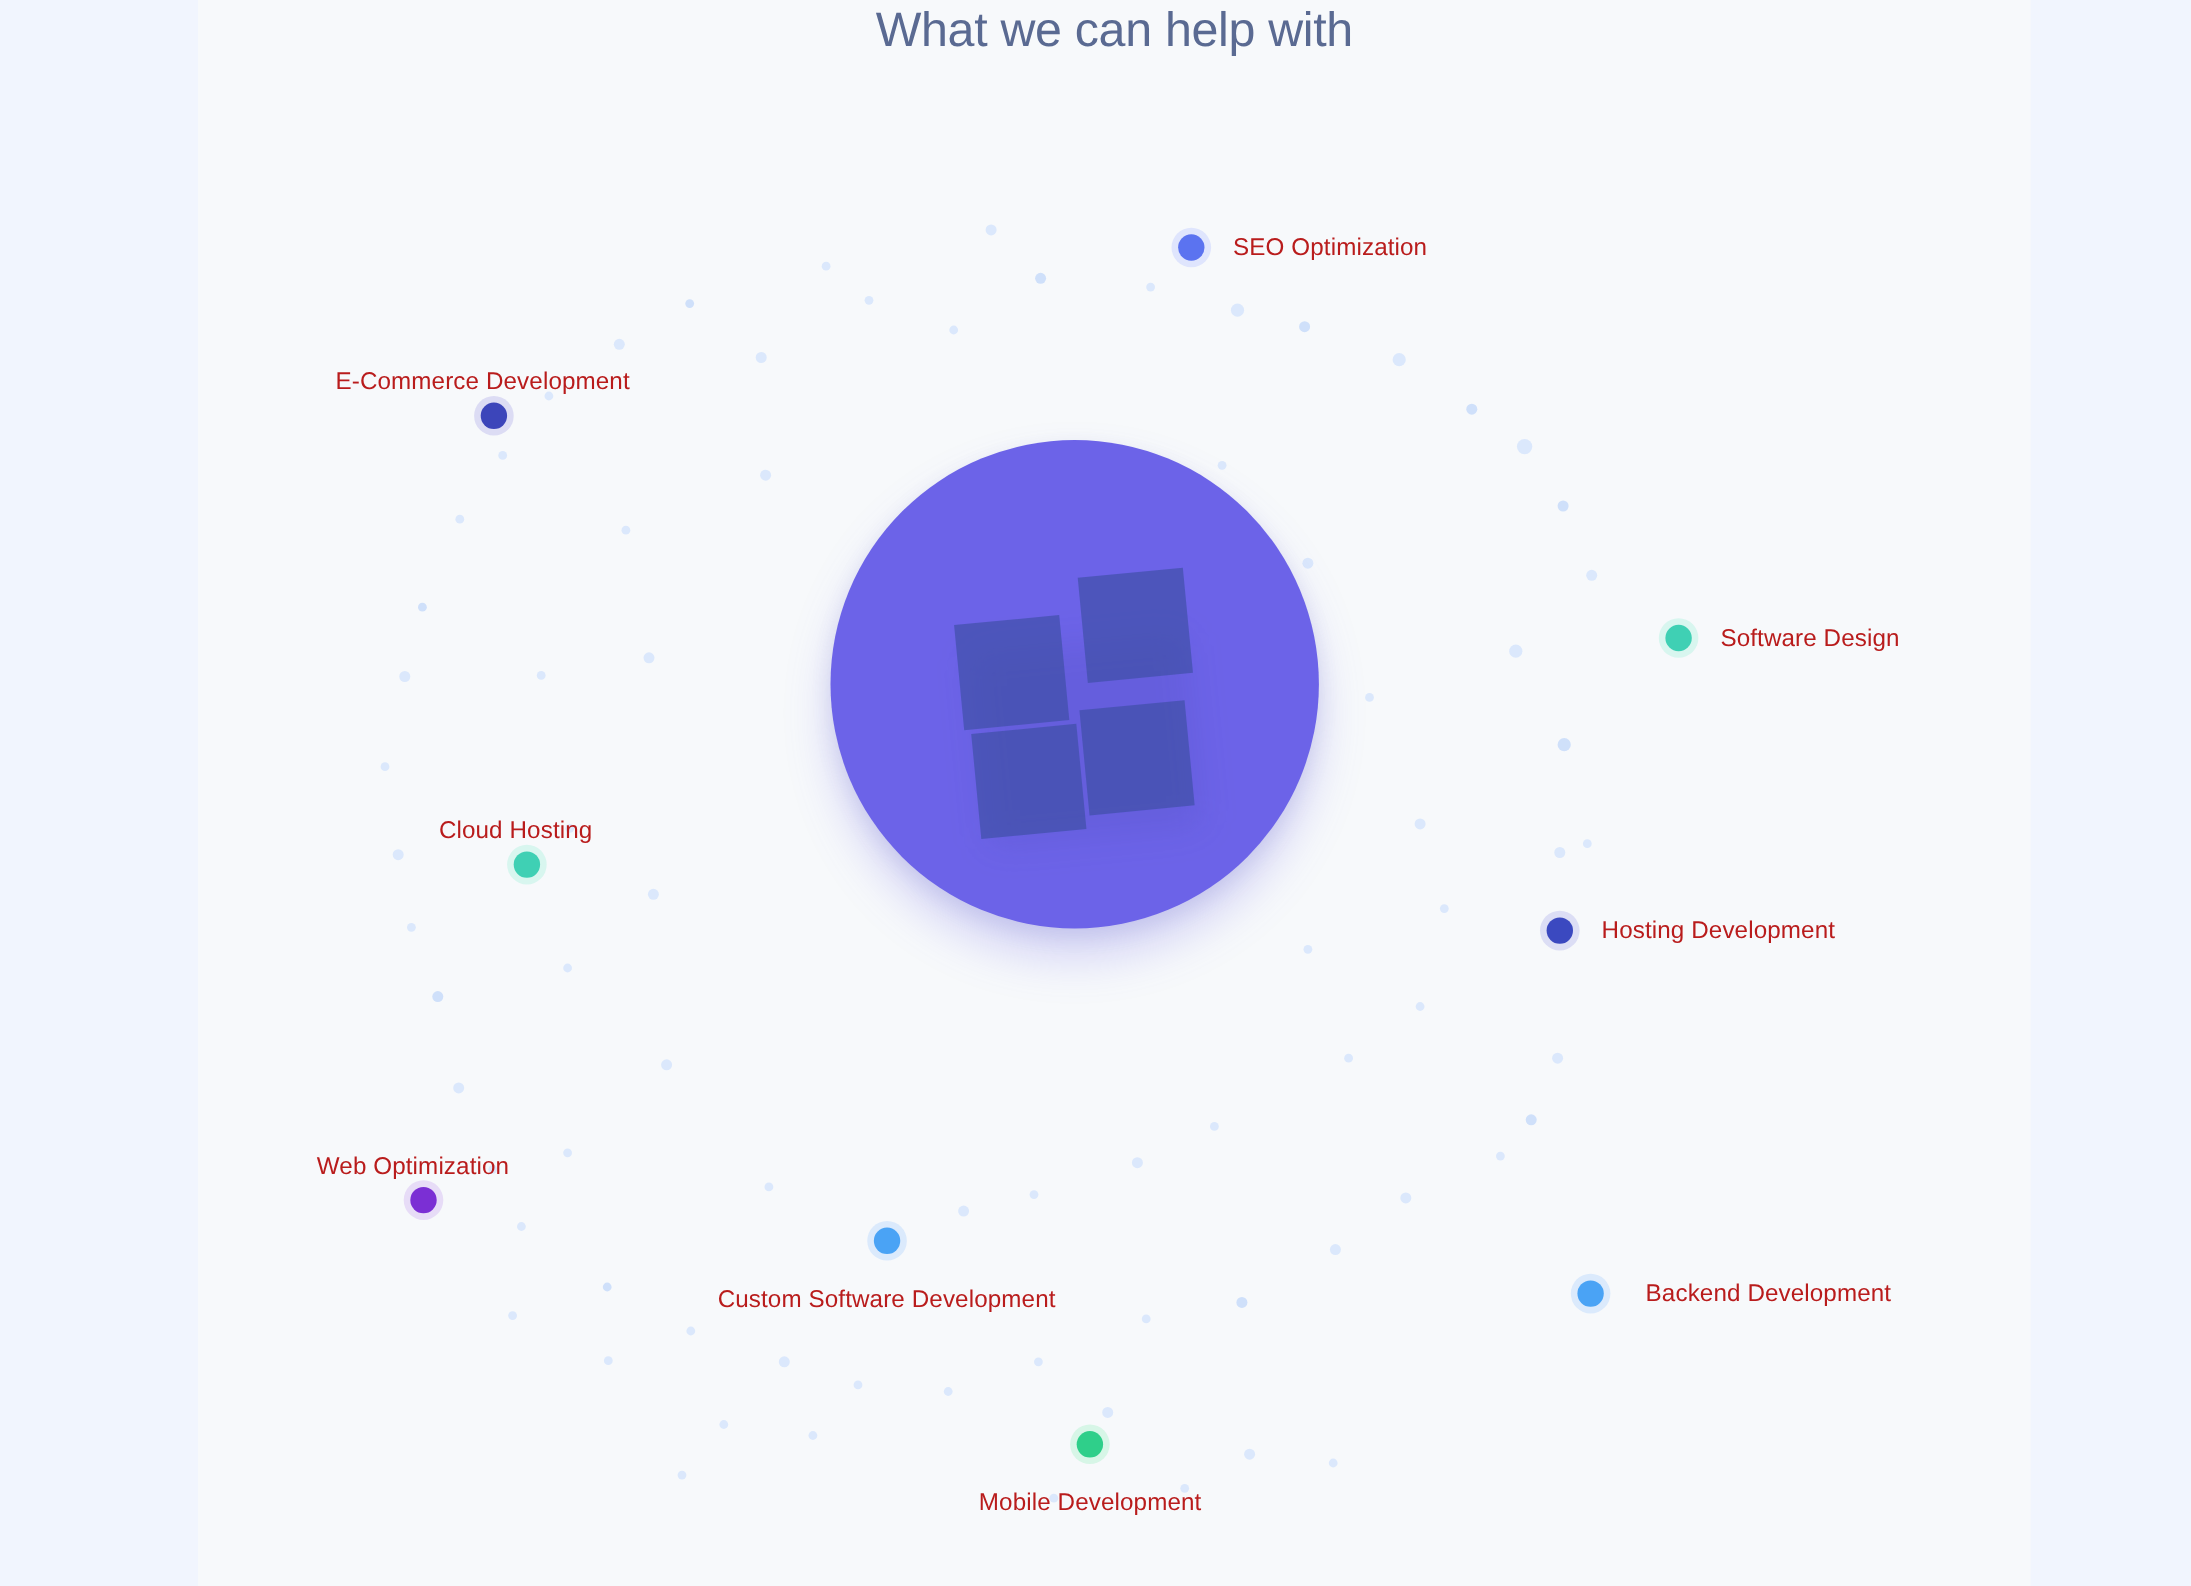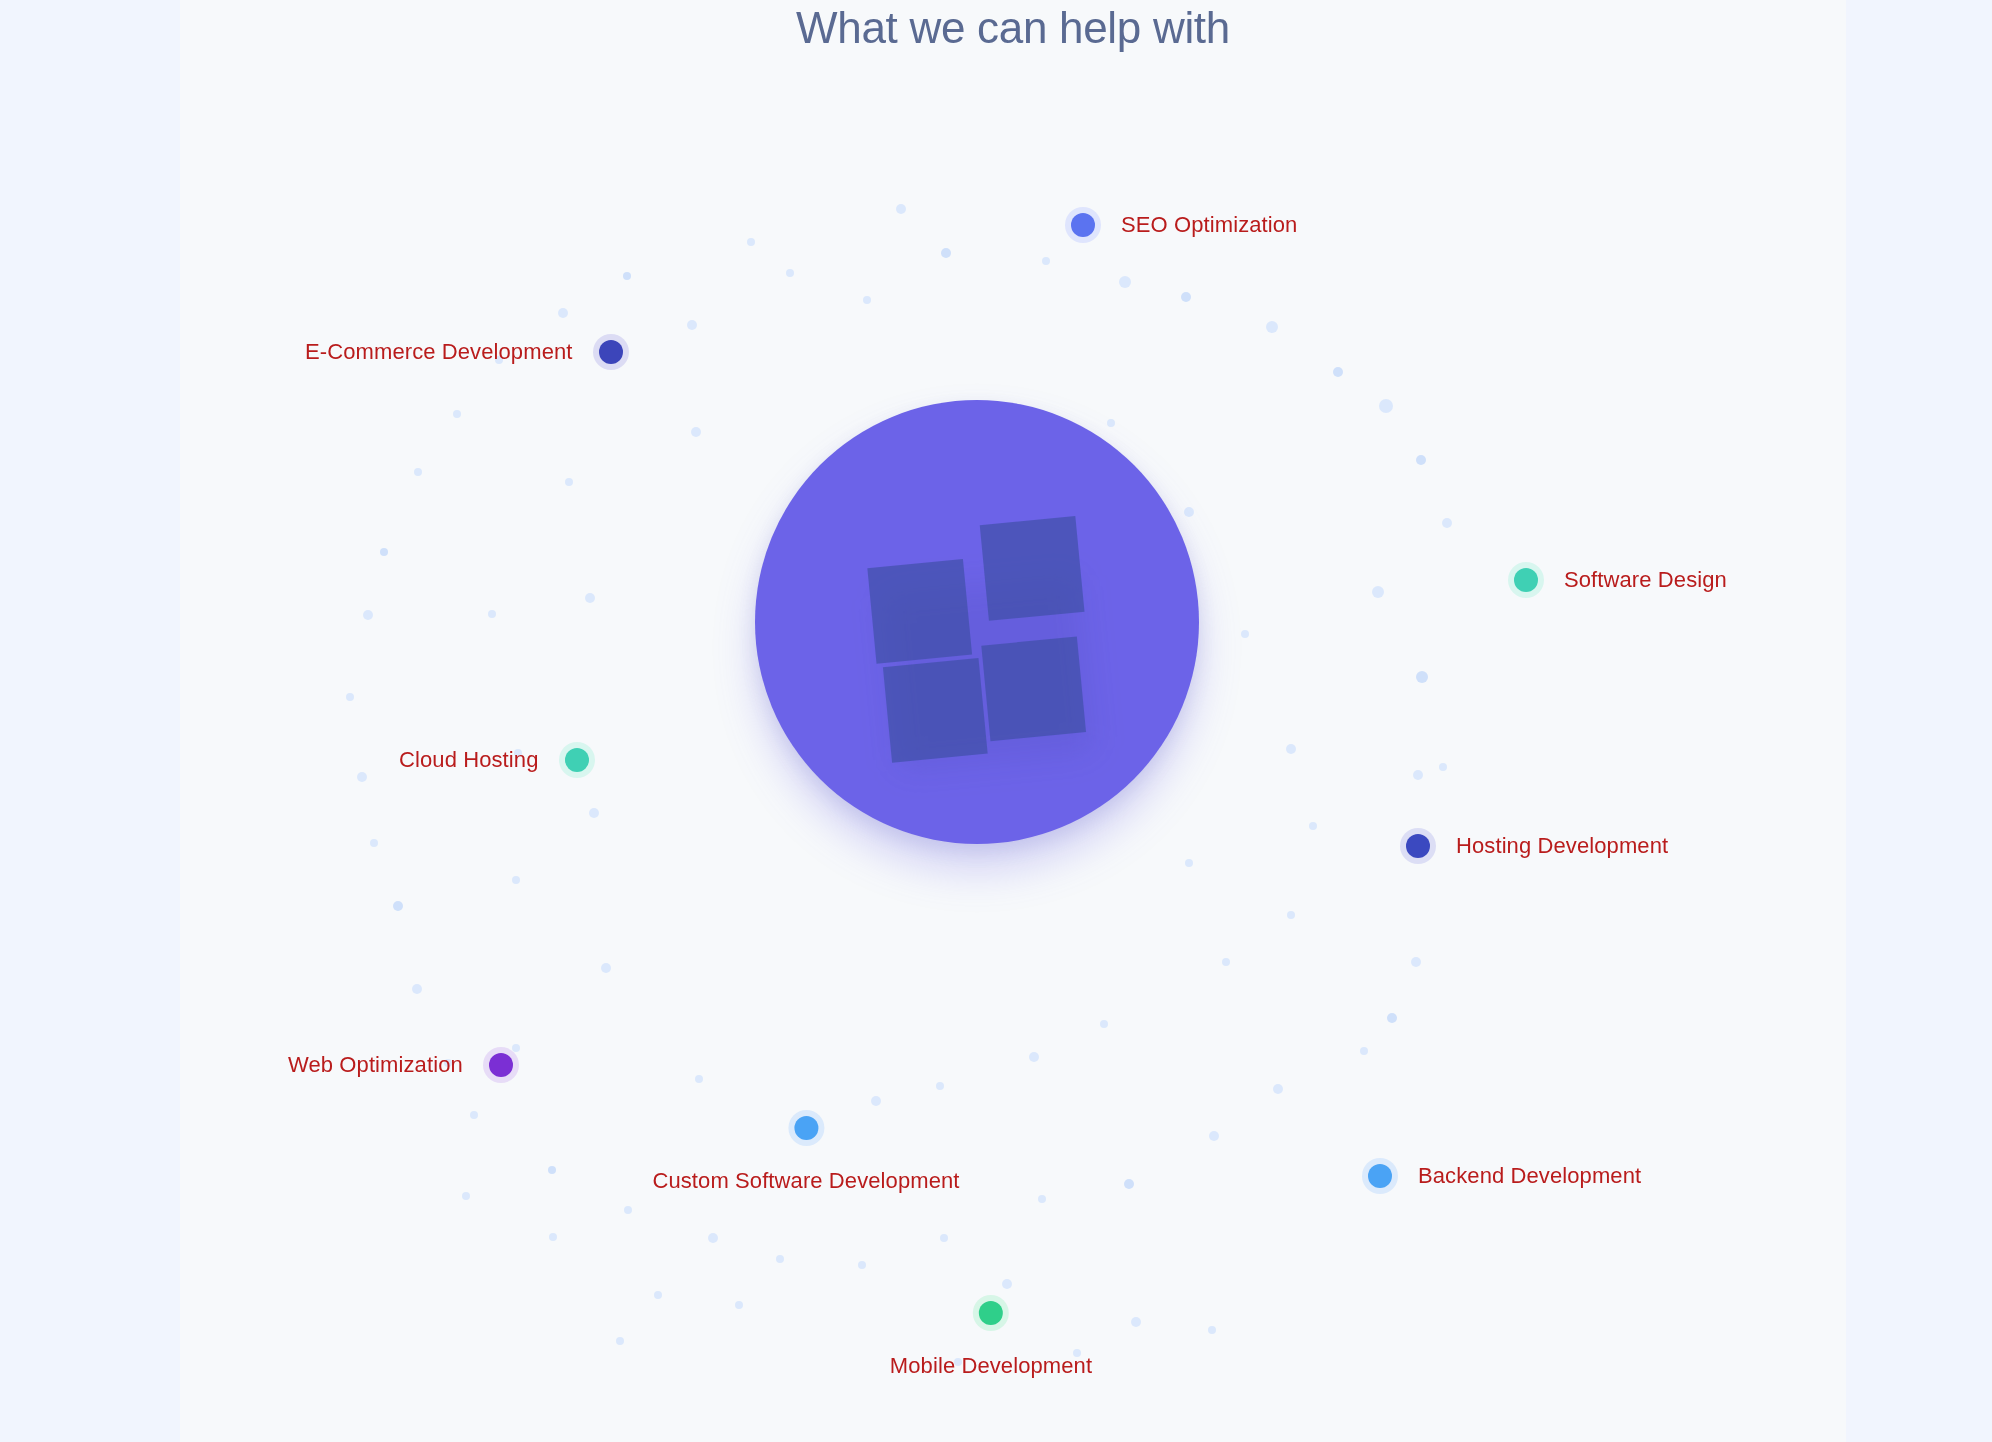--- a/index.html
+++ b/index.html
@@ -102,21 +102,21 @@
     border-radius: 8px;
   }
 
   
   .service-node {
     position: absolute;
     display: flex;
     align-items: center;
     white-space: nowrap;
   }
-  .service-node.label-left { flex-direction: row; }
+  .service-node.label-left { flex-direction: column; }
   .service-node.label-right { flex-direction: row; }
 
   .node-dot {
     position: relative;
     flex: 0 0 auto;
     width: 36px;
     height: 36px;
     border-radius: 50%;
     display: flex;
     align-items: center;
@@ -277,21 +277,21 @@
           <span class="node-dot" style="background: rgb(231, 220, 247);">
             <span class="inner" style="background: rgb(123, 47, 212);"></span>
           </span>
         </div>
         <div class="service-node stacked" style="left: 626px; top: 1110px; transform: translateX(-50%);">
           <span class="node-dot" style="background: rgb(219, 234, 252);">
             <span class="inner" style="background: rgb(74, 163, 245);"></span>
           </span>
           <span class="node-label">Custom Software Development</span>
         </div>
-        <div class="service-node label-right" style="left: 1182px; top: 1158px;">
+        <div class="service-node label-right" style="left: 1248px; top: 1158px; gap: 12px;">
           <span class="node-dot" style="background: rgb(219, 234, 252);">
             <span class="inner" style="background: rgb(74, 163, 245);"></span>
           </span>
           <span class="node-label gap-left">Backend Development</span>
         </div>
         <div class="service-node stacked" style="left: 811px; top: 1295px; transform: translateX(-50%);">
           <span class="node-dot" style="background: rgb(215, 246, 231);">
             <span class="inner" style="background: rgb(47, 207, 138);"></span>
           </span>
           <span class="node-label">Mobile Development</span>

